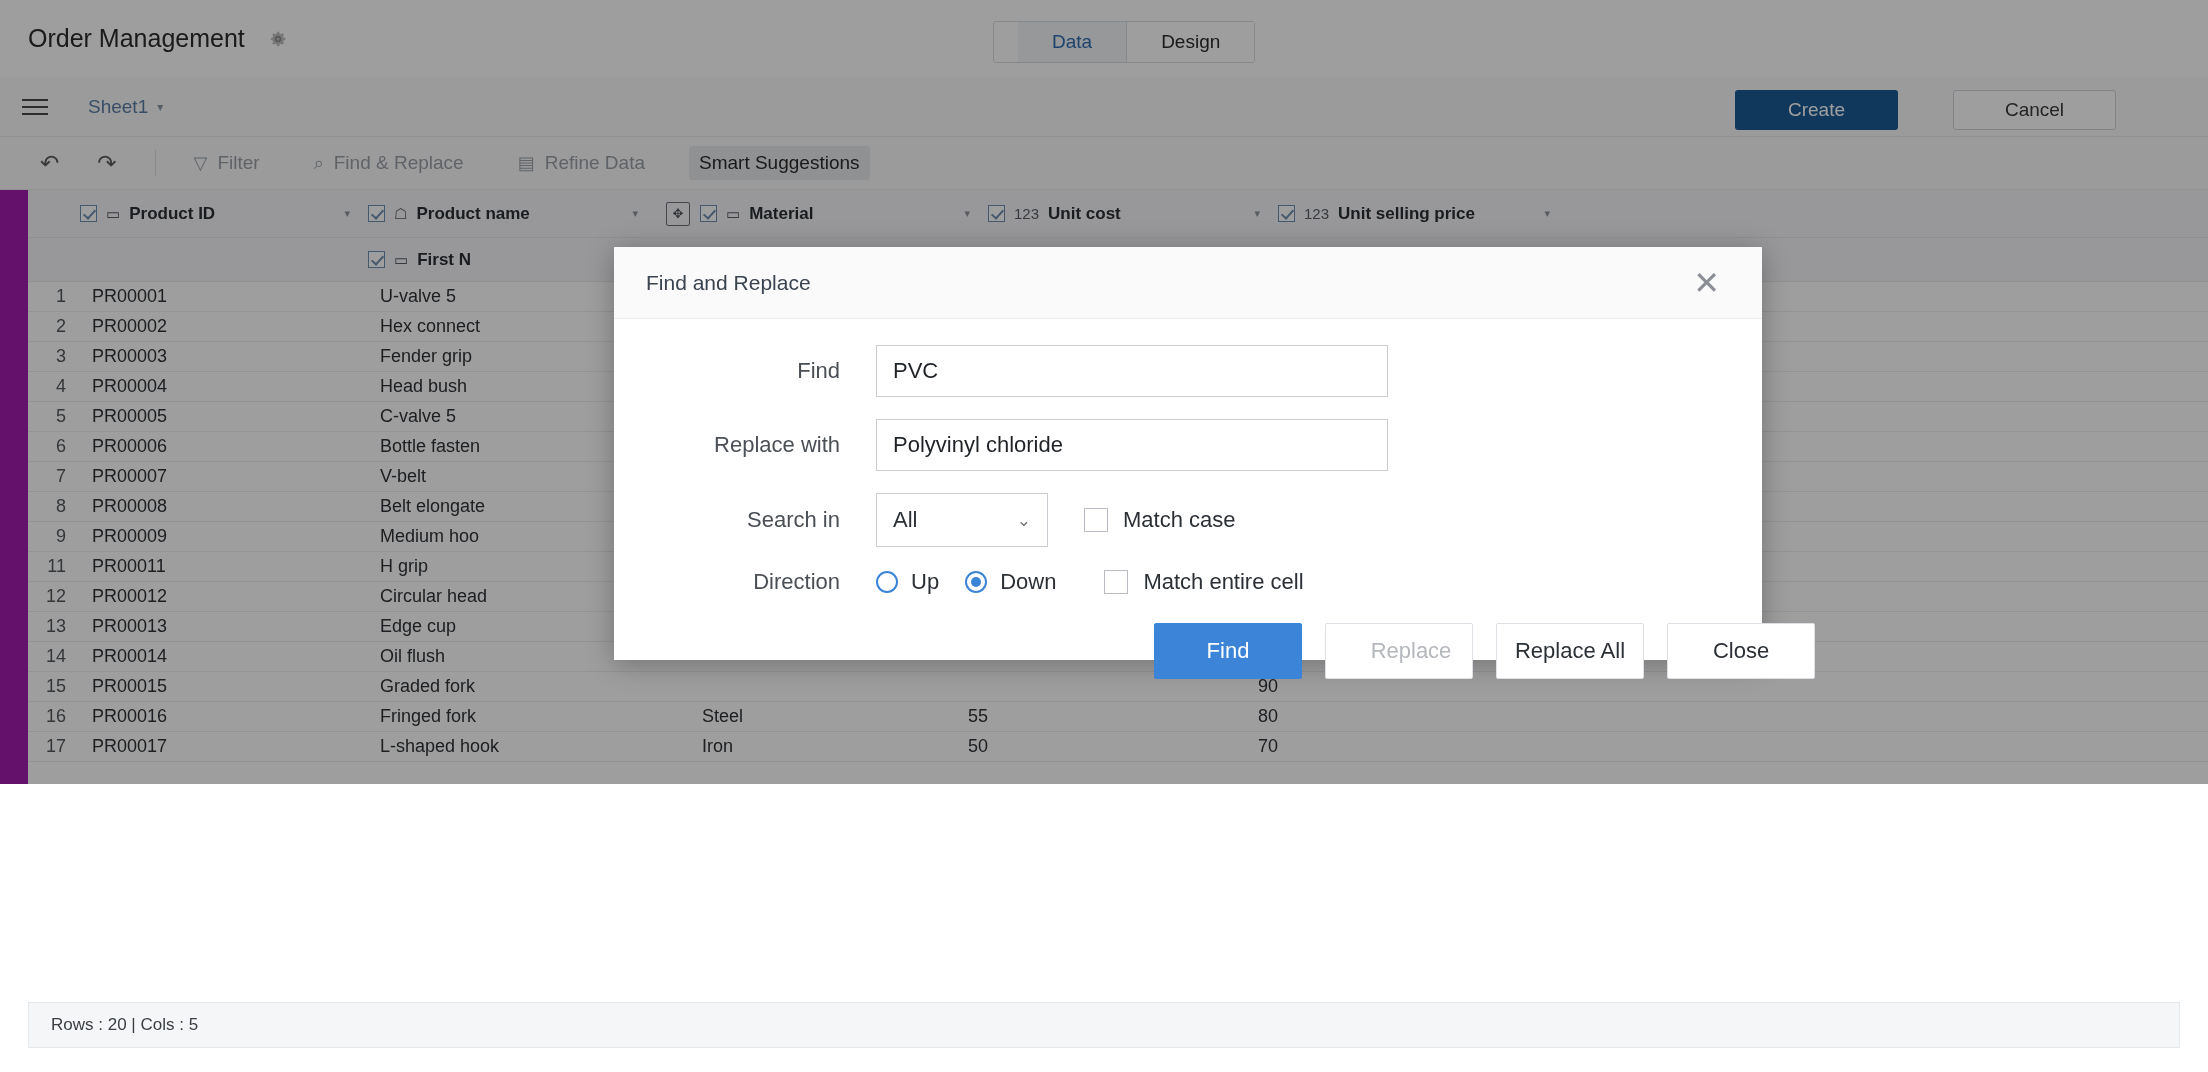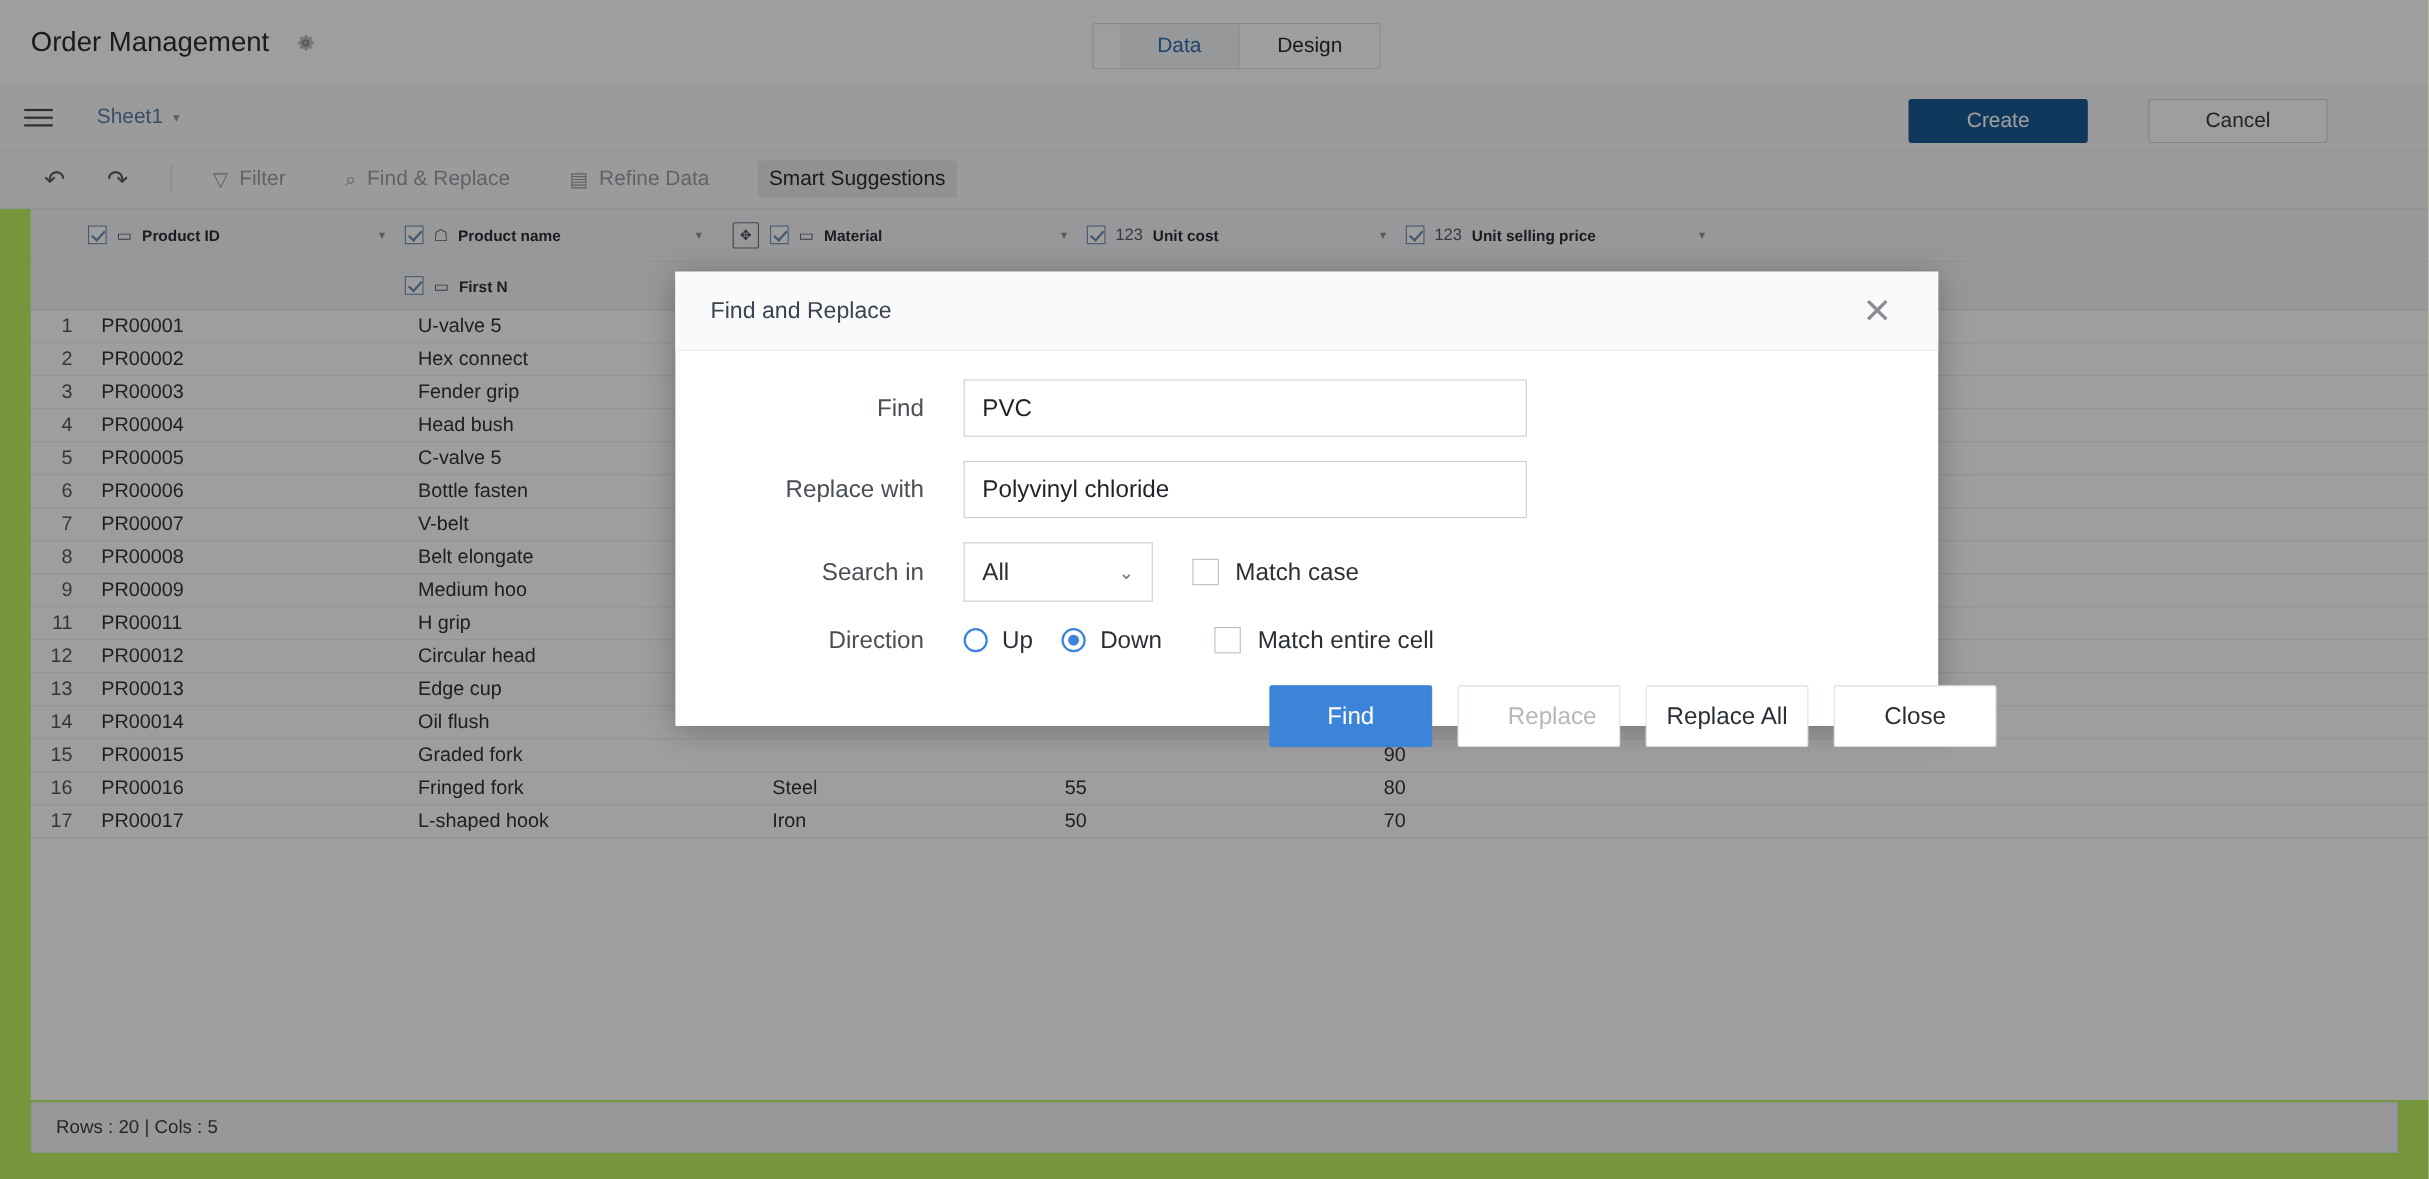--- a/index.html
+++ b/index.html
@@ -2,21 +2,21 @@
 <html><head>
 <meta charset="utf-8">
 <style>
   * { box-sizing: border-box; margin: 0; padding: 0; }
   html, body {
     width: 2208px; height: 1072px;
     font-family: "Liberation Sans", sans-serif;
     background: #ffffff;
     overflow: hidden;
   }
-  #app { position: relative; width: 2208px; height: 1072px; background: #bef264; }
+  #app { position: relative; width: 2208px; height: 784px; background: #a21caf; }
 
   
   #appbase { position: absolute; inset: 0; }
 
   .topbar {
     position: absolute; left: 0; top: 0; width: 2208px; height: 77px;
     background: #ffffff; display: flex; align-items: center;
   }
   .app-title { margin-left: 28px; font-size: 25px; color: #2c2c2c; }
   .gear { margin-left: 22px; width: 22px; height: 22px; opacity: .75; }
@@ -81,21 +81,21 @@
     background: #f5f6f8; border-bottom: 1px solid #e6e9ec;
   }
   .rownum { width: 52px; text-align: right; padding-right: 14px; font-size: 18px; color: #55595e; }
   .cell { font-size: 18px; color: #2f3337; padding-left: 12px; }
   .c-id { width: 288px; }
   .c-name { width: 288px; }
   .c-mat { width: 288px; }
   .c-cost { width: 290px; }
   .c-sell { width: 290px; }
   .hcell { display: flex; align-items: center; position: relative; }
-  .hcell .lbl { font-size: 14px; font-weight: bold; color: #2b2f33; }
+  .hcell .lbl { font-size: 17px; font-weight: bold; color: #2b2f33; }
   .chk {
     width: 17px; height: 17px; border: 1px solid #6e8fb3; background: #fff;
     margin-right: 9px; position: relative; flex: none; cursor: pointer;
   }
   .chk:after {
     content: ""; position: absolute; left: 5px; top: 1px; width: 5px; height: 10px;
     border: solid #6e8fb3; border-width: 0 2px 2px 0; transform: rotate(42deg);
   }
   .typeicon { margin-right: 9px; font-size: 15px; color: #5a6068; flex: none; }
   .hcaret { position: absolute; right: 18px; font-size: 11px; color: #8d949b; cursor: pointer; }

